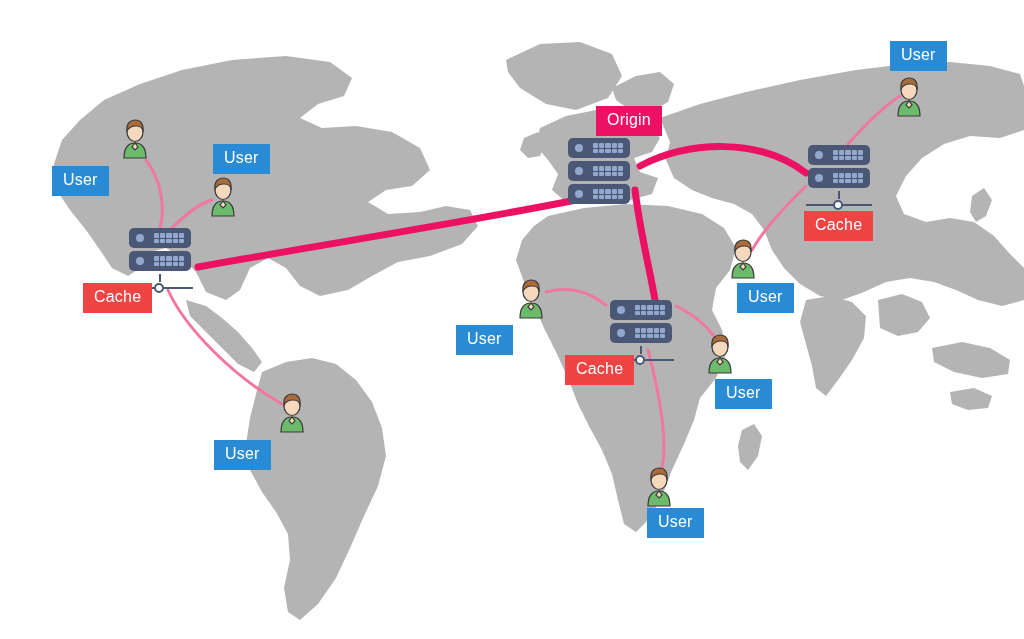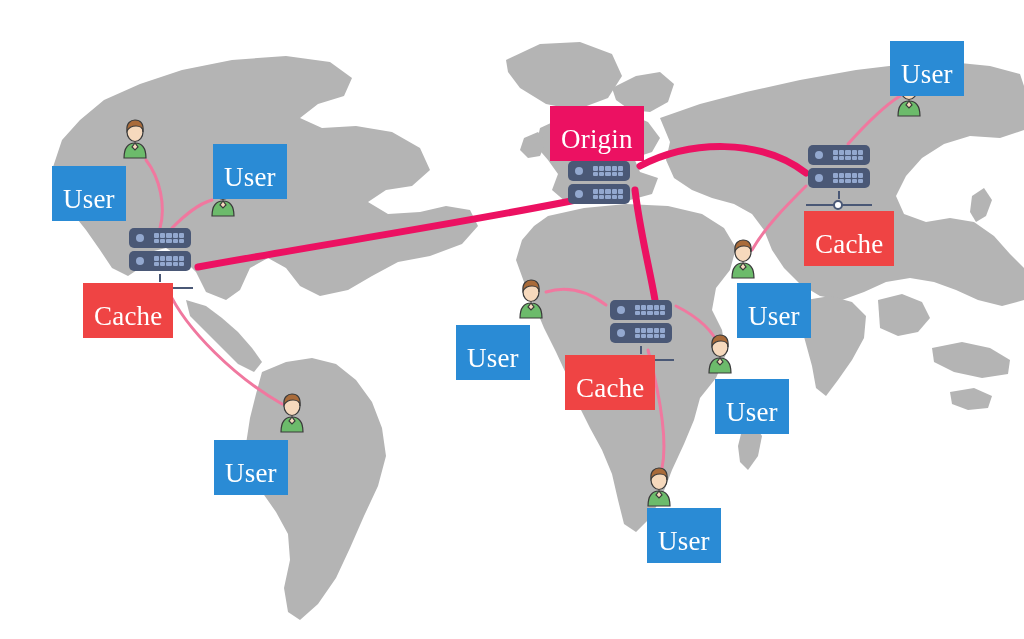--- a/index.html
+++ b/index.html
@@ -5,22 +5,22 @@
 <style>
   html,body{margin:0;padding:0;background:#ffffff;}
   body{width:1024px;height:639px;position:relative;overflow:hidden;
        font-family:"Liberation Sans","DejaVu Sans",sans-serif;}
   #stage{position:absolute;left:0;top:0;width:1024px;height:639px;background:#ffffff;}
   #worldmap,#links{position:absolute;left:0;top:0;width:1024px;height:639px;}
   #worldmap{z-index:1;}
   #links{z-index:2;}
 
   
-  .badge{position:absolute;z-index:5;color:#ffffff;font-size:27px;line-height:1;
-         padding:20px 11px 8px 11px;white-space:nowrap;letter-spacing:.2px;font-family:Liberation Serif, serif;}
+  .badge{position:absolute;z-index:5;color:#ffffff;font-size:16px;line-height:1;
+         padding:6px 11px 8px 11px;white-space:nowrap;letter-spacing:.2px;}
   .badge.user{background:#2a8bd5;}
   .badge.cache{background:#ef4444;}
   .badge.origin{background:#ec1162;}
 
   
   .server{position:absolute;z-index:4;}
   .rack{position:relative;width:62px;height:20px;margin-bottom:3px;
         background:#4a5876;border-radius:5px;}
   .rack .led{position:absolute;left:7px;top:6px;width:8px;height:8px;
              border-radius:50%;background:#93a8cf;}
@@ -113,21 +113,21 @@
       <path d="M172,228 C186,214 198,204 212,200"></path>
       <path d="M168,290 C186,330 236,378 282,404"></path>
       <path d="M606,305 C586,290 566,286 546,292"></path>
       <path d="M676,306 C700,318 714,332 720,348"></path>
       <path d="M648,350 C660,396 668,440 662,468"></path>
       <path d="M806,186 C786,206 766,226 752,250"></path>
       <path d="M848,144 C866,124 884,106 900,96"></path>
     </g>
   </svg>
 
-  <div class="badge origin" style="left:550px;top:106px;">Origin</div>
+  <div class="badge origin" style="left:596px;top:106px;">Origin</div>
   <div class="server" style="left:568px;top:138px;">
     <div class="rack">
       <span class="led"></span>
       <span class="dots">
         <i></i>
           <i></i>
           <i></i>
           <i></i>
           <i></i>
           <i></i>

